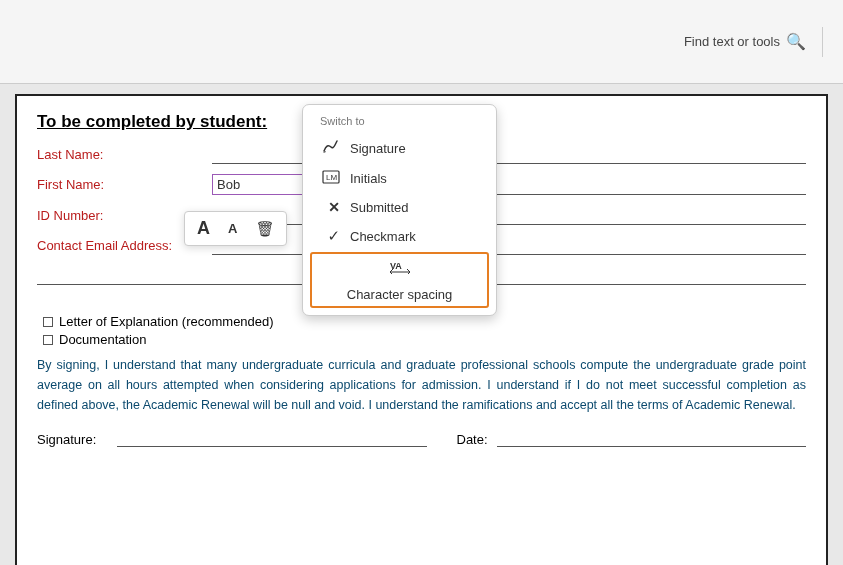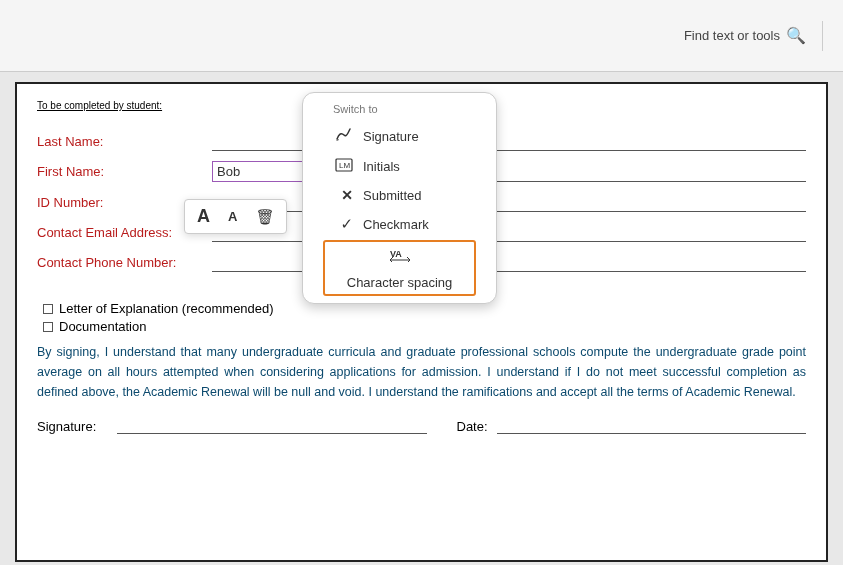--- a/index.html
+++ b/index.html
@@ -9,21 +9,21 @@
       width: 843px;
       height: 565px;
       overflow: hidden;
       position: relative;
     }
 
     
     .toolbar {
       background: #f5f5f5;
       border-bottom: 1px solid #ccc;
-      height: 72px;
+      height: 84px;
       display: flex;
       align-items: center;
       justify-content: flex-end;
       padding: 0 20px;
       gap: 8px;
     }
 
     .find-text-container {
       display: flex;
       align-items: center;
@@ -58,23 +58,23 @@
       background: white;
       margin: 10px 15px;
       border: 2px solid #222;
       padding: 16px 20px;
       height: 480px;
       overflow: hidden;
       position: relative;
     }
 
     .section-title {
-      font-weight: normal;
-      font-size: 10px;
-      margin-bottom: 20px;
+      font-weight: bold;
+      font-size: 17px;
+      margin-bottom: 12px;
       text-decoration: underline;
     }
 
     .form-row {
       display: flex;
       align-items: center;
       margin-bottom: 10px;
       font-size: 13px;
     }
 
@@ -193,25 +193,25 @@
     .text-toolbar-btn.larger { font-size: 18px; font-weight: bold; }
     .text-toolbar-btn.smaller { font-size: 13px; font-weight: bold; }
 
     
     .dropdown-menu {
       position: absolute;
       top: 8px;
       left: 285px;
       background: white;
       border: 1px solid #ccc;
-      border-radius: 12px;
+      border-radius: 7px;
       box-shadow: 0 4px 12px rgba(0,0,0,0.2);
       min-width: 195px;
       z-index: 30;
-      padding: 6px 16px;
+      padding: 6px 3px;
     }
 
     .dropdown-header {
       font-size: 11px;
       color: #777;
       padding: 4px 14px 6px 14px;
     }
 
     .dropdown-item {
       display: flex;
@@ -272,21 +272,20 @@
     <span class="form-label">ID Number:</span>
     <div class="form-line"></div>
   </div>
 
   <div class="form-row">
     <span class="form-label">Contact Email Address:</span>
     <div class="form-line"></div>
   </div>
 
   <div class="form-row">
-    <span class="form-label">Contact Phone Number:</span>
     <div class="form-line"></div>
   </div>
 
   <div class="documents-section">
     <div class="documents-title">Documents Submitted:</div>
     <div class="doc-item">
       <span class="checkbox-square"></span>
       <span>Letter of Explanation (recommended)</span>
     </div>
     <div class="doc-item">

